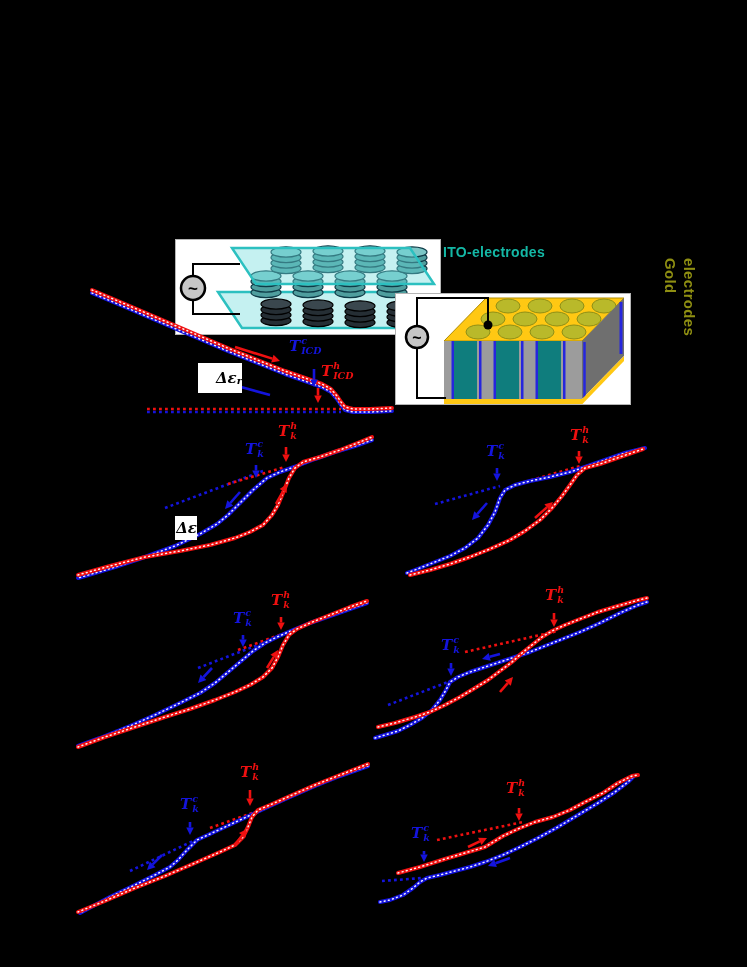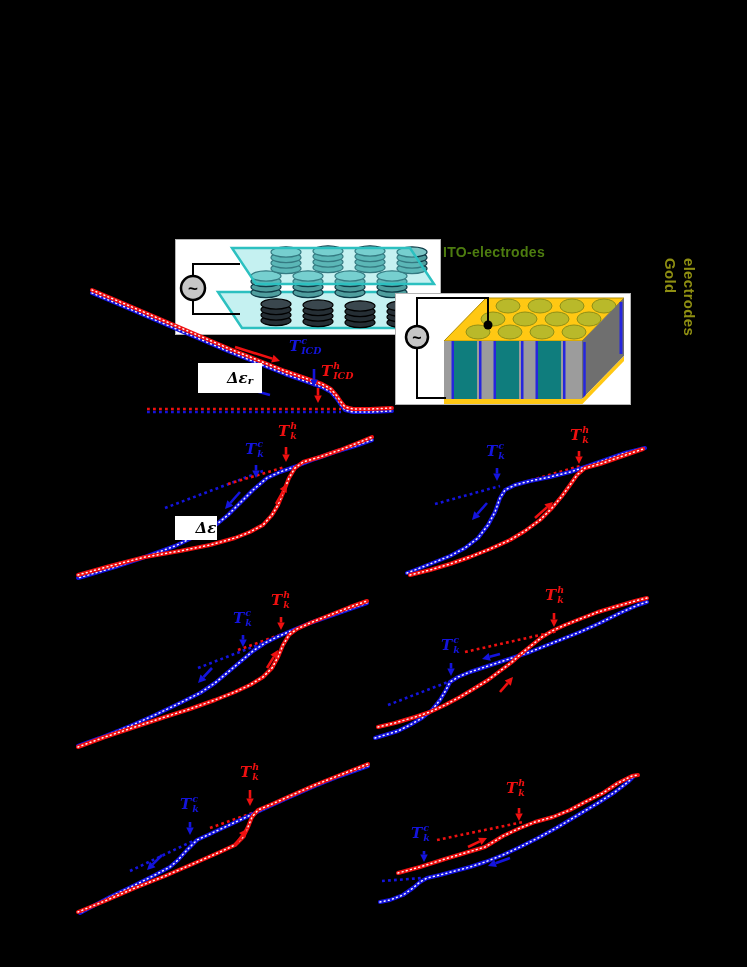--- a/index.html
+++ b/index.html
@@ -10,22 +10,22 @@
   .sch-label{position:absolute;font-weight:bold;letter-spacing:0.3px;}
   .gold-label{writing-mode:vertical-lr;line-height:1.25;font-weight:bold;font-size:15px;}
   .gold-label span{display:block;}
   .panel{position:absolute;}
   .panel svg{position:absolute;left:0;top:0;overflow:visible;}
   .tlabel{position:absolute;font-family:"DejaVu Serif",serif;font-style:italic;font-weight:bold;
           font-size:15px;line-height:1;display:flex;align-items:flex-start;}
   .tlabel .ss{display:inline-flex;flex-direction:column;font-size:9.5px;line-height:1.05;
               margin-left:1px;margin-top:-3px;font-weight:bold;}
   .symbox{position:absolute;background:#ffffff;color:#000;font-family:"DejaVu Serif",serif;
-          font-style:italic;font-weight:bold;display:flex;align-items:center;justify-content:center;
-          font-size:15px;line-height:1;overflow:hidden;padding-left:20px;}
+          font-style:italic;font-weight:bold;display:flex;align-items:center;justify-content:flex-end;
+          font-size:15px;line-height:1;overflow:hidden;}
   .symbox sub{font-size:10px;margin-top:6px;}
 </style>
 </head>
 <body>
 
 <div class="canvas">
 
   <div class="schembox" style="left:175px;top:239px;width:266px;height:96px;">
     <svg id="ito-svg" width="264" height="94" viewBox="0 0 264 94">
 
@@ -103,21 +103,21 @@
           <ellipse cx="236" cy="12" rx="15" ry="5.2" fill="#7cc6c6" stroke="#0e3a46" stroke-width="1.2"></ellipse>
         </g>
         <polygon points="56,8 234,8 258,44 80,44" fill="rgba(110,220,220,0.40)" stroke="#2cc0c0" stroke-width="2.5"></polygon>
         <polyline points="17,36 17,24 64,24" fill="none" stroke="#000" stroke-width="2"></polyline>
         <polyline points="17,60 17,74 64,74" fill="none" stroke="#000" stroke-width="2"></polyline>
         <circle cx="17" cy="48" r="12" fill="#c6c6c6" stroke="#000" stroke-width="2.5"></circle>
         <text x="17" y="54" text-anchor="middle" font-size="17" font-weight="bold" fill="#000">~</text>
       </svg>
   </div>
 
-  <div class="sch-label" style="left:443px;top:244px;font-size:14px;color:#4d7c0f;">ITO-electrodes</div>
+  <div class="sch-label" style="left:443px;top:244px;font-size:14px;color:#14b8a6;">ITO-electrodes</div>
 
   <div class="schembox" style="left:395px;top:293px;width:236px;height:112px;">
     <svg id="gold-svg" width="234" height="110" viewBox="0 0 234 110">
 
     <polygon points="48,47 186,47 228,4 90,4" fill="#ffc813" stroke="#b08c00" stroke-width="1"></polygon>
         <ellipse cx="112" cy="12" rx="12" ry="7" fill="#b9b92a" stroke="#8f8f15" stroke-width="1"></ellipse>
         <ellipse cx="144" cy="12" rx="12" ry="7" fill="#b9b92a" stroke="#8f8f15" stroke-width="1"></ellipse>
         <ellipse cx="176" cy="12" rx="12" ry="7" fill="#b9b92a" stroke="#8f8f15" stroke-width="1"></ellipse>
         <ellipse cx="208" cy="12" rx="12" ry="7" fill="#b9b92a" stroke="#8f8f15" stroke-width="1"></ellipse>
         <ellipse cx="97" cy="25" rx="12" ry="7" fill="#b9b92a" stroke="#8f8f15" stroke-width="1"></ellipse>

